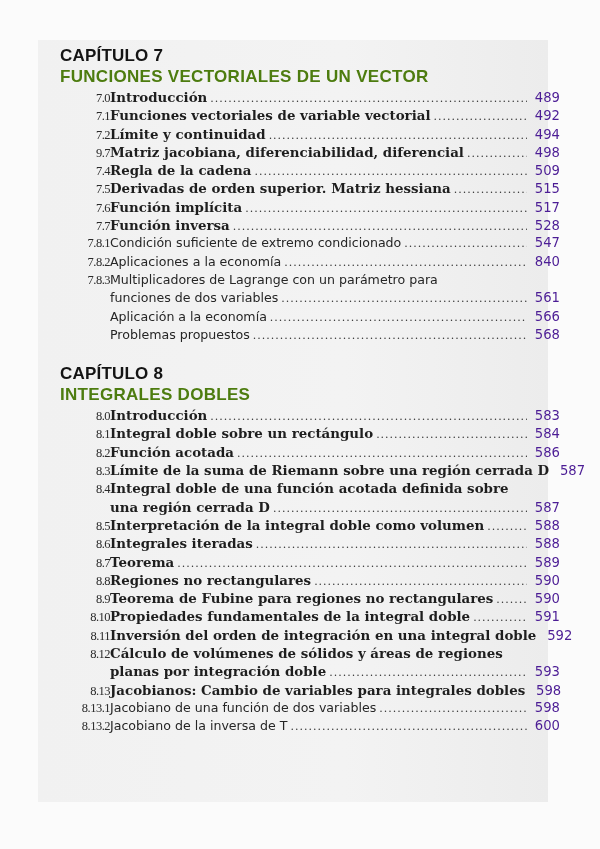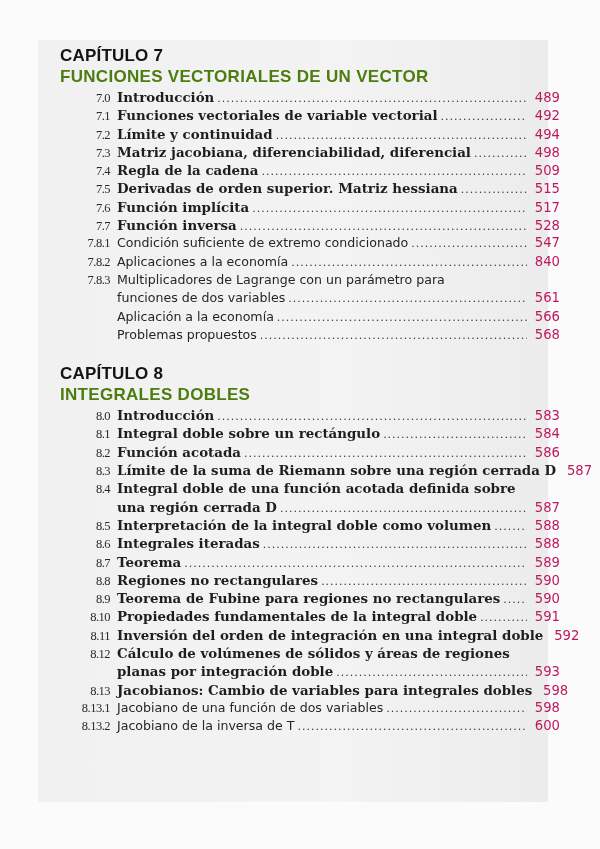--- a/index.html
+++ b/index.html
@@ -48,41 +48,41 @@
   }
   .num {
     width: 50px;
     flex: none;
     font-family: "Liberation Serif", serif;
     font-size: 12.5px;
     letter-spacing: -0.5px;
     color: #2a2a2a;
     text-align: right;
   }
-  .title { flex: none; margin-left: 7px; }
+  .title { flex: none; }
   .bold .title { font-weight: bold; font-size: 13.4px; }
   .light .title { font-family: "DejaVu Sans", sans-serif; font-weight: normal; font-size: 12.6px; color: #262626; }
   .leader {
     flex: 1 1 auto;
     overflow: hidden;
     margin: 0 3px;
     color: #3a3a3a;
     font-size: 11px;
     letter-spacing: 1px;
   }
   .leader::after {
     content: "....................................................................................................................................................";
   }
   .page {
     flex: none;
     font-family: "DejaVu Sans", sans-serif;
     font-size: 13.2px;
     width: 30px;
     text-align: right;
-    color: #be185d;
+    color: #4c1d95;
   }
   .ch2 { margin-top: 20px; }
 </style>
 </head>
 <body>
 
 <div class="scan"></div>
 
 <div class="toc">
   <section id="ch0">
@@ -101,21 +101,21 @@
           <span class="leader"></span>
           <span class="page">492</span>
         </div>
         <div class="row bold">
           <span class="num">7.2</span>
           <span class="title">Límite y continuidad</span>
           <span class="leader"></span>
           <span class="page">494</span>
         </div>
         <div class="row bold">
-          <span class="num">7.3</span>
+          <span class="num">9.7</span>
           <span class="title">Matriz jacobiana, diferenciabilidad, diferencial</span>
           <span class="leader"></span>
           <span class="page">498</span>
         </div>
         <div class="row bold">
           <span class="num">7.4</span>
           <span class="title">Regla de la cadena</span>
           <span class="leader"></span>
           <span class="page">509</span>
         </div>

